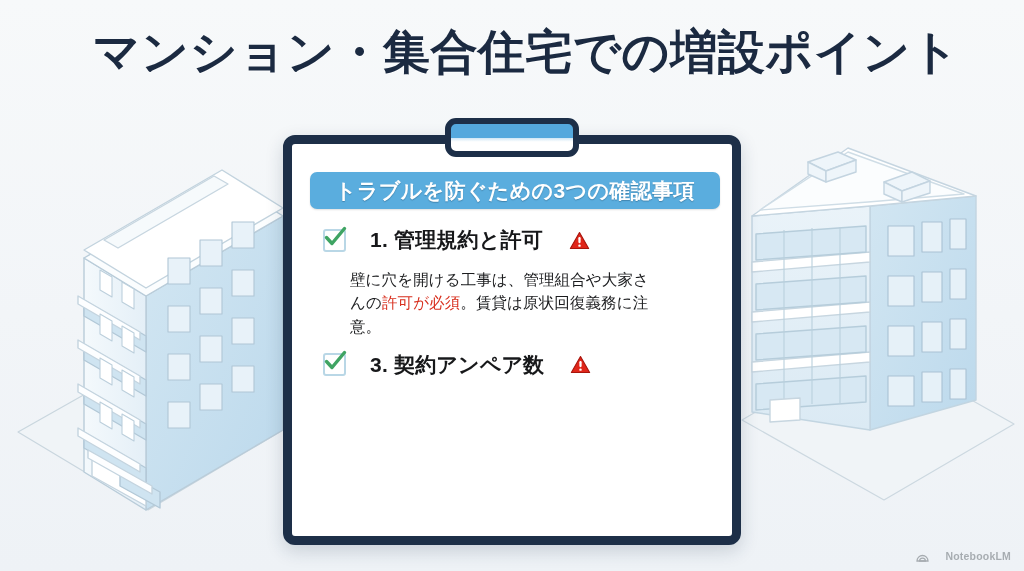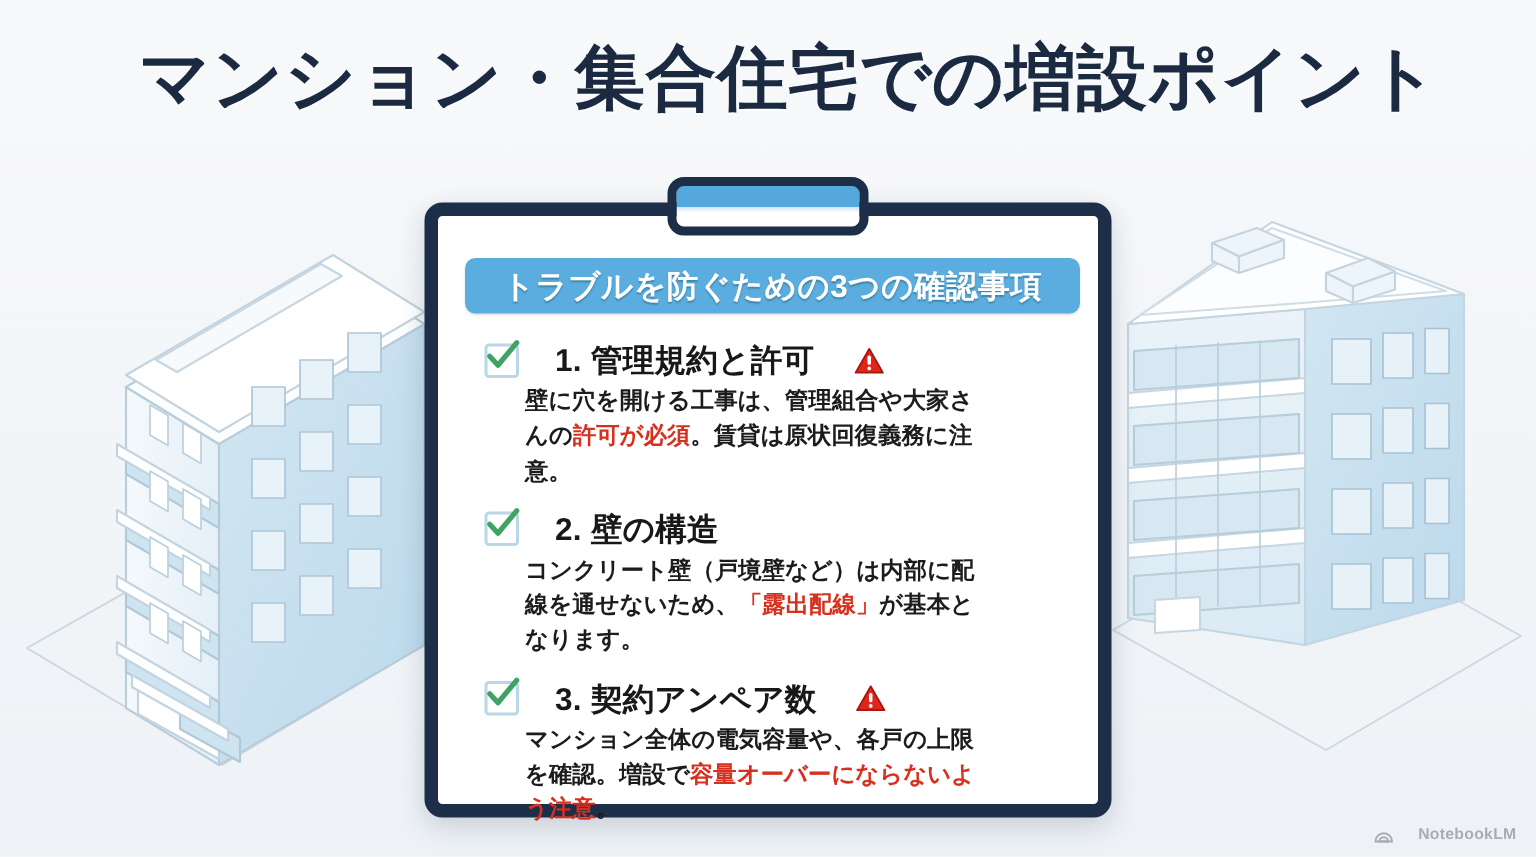--- a/index.html
+++ b/index.html
@@ -146,23 +146,23 @@
     letter-spacing: 0.2px;
   }
   .warn {
     width: 21px;
     height: 19px;
     flex: 0 0 21px;
     margin-left: 2px;
   }
   .item-body {
     margin-left: 27px;
-    margin-top: 2px;
+    margin-top: 14px;
     font-size: 15.5px;
-    font-weight: bold;
+    font-weight: normal;
     line-height: 1.5;
     color: #1b1c1e;
     letter-spacing: 0.1px;
   }
   .hl { color: #d8301f; }
 
   
   .watermark {
     position: absolute;
     right: 13px;
@@ -347,51 +347,35 @@
             <path d="M11 1.6 L20.6 18.4 L1.4 18.4 Z" fill="#e0261a" stroke="#a8150c" stroke-width="1.2" stroke-linejoin="round"></path>
             <rect x="9.8" y="6.4" width="2.4" height="6.4" rx="1.1" fill="#ffffff"></rect>
             <circle cx="11" cy="15.4" r="1.3" fill="#ffffff"></circle>
           </svg>
         </div>
         <div class="item-body">
           <span>壁に穴を開ける工事は、管理組合や大家さんの</span><span class="hl">許可が必須</span><span>。賃貸は原状回復義務に注意。</span>
         </div>
       </div>
 
-      <div class="item">
-        <div class="item-head">
-          <span class="checkbox">
-            <svg viewBox="0 0 24 24" aria-hidden="true">
-              <path d="M3.5 12.5 L9 18.5 L21.5 3.5" fill="none" stroke="#3fa463" stroke-width="3.4" stroke-linecap="round" stroke-linejoin="round"></path>
-            </svg>
-          </span>
-          <span class="item-title">2. 壁の構造</span>
-        </div>
-        <div class="item-body">
-          <span>コンクリート壁（戸境壁など）は内部に配線を通せないため、</span><span class="hl">「露出配線」</span><span>が基本となります。</span>
-        </div>
-      </div>
 
       <div class="item">
         <div class="item-head">
           <span class="checkbox">
             <svg viewBox="0 0 24 24" aria-hidden="true">
               <path d="M3.5 12.5 L9 18.5 L21.5 3.5" fill="none" stroke="#3fa463" stroke-width="3.4" stroke-linecap="round" stroke-linejoin="round"></path>
             </svg>
           </span>
           <span class="item-title">3. 契約アンペア数</span>
           <svg class="warn" viewBox="0 0 22 20" aria-hidden="true">
             <path d="M11 1.6 L20.6 18.4 L1.4 18.4 Z" fill="#e0261a" stroke="#a8150c" stroke-width="1.2" stroke-linejoin="round"></path>
             <rect x="9.8" y="6.4" width="2.4" height="6.4" rx="1.1" fill="#ffffff"></rect>
             <circle cx="11" cy="15.4" r="1.3" fill="#ffffff"></circle>
           </svg>
         </div>
-        <div class="item-body">
-          <span>マンション全体の電気容量や、各戸の上限を確認。増設で</span><span class="hl">容量オーバーにならないよう注意</span><span>。</span>
-        </div>
       </div>
 
     </div>
   </div>
 
   <div class="watermark">
     <svg width="13" height="11" viewBox="0 0 13 11" aria-hidden="true">
       <path d="M1 10 A5.5 5.5 0 0 1 12 10 Z" fill="none" stroke="#6d7479" stroke-width="1.3"></path>
       <path d="M3.6 10 A2.9 2.9 0 0 1 9.4 10 Z" fill="none" stroke="#6d7479" stroke-width="1.3"></path>
     </svg>

